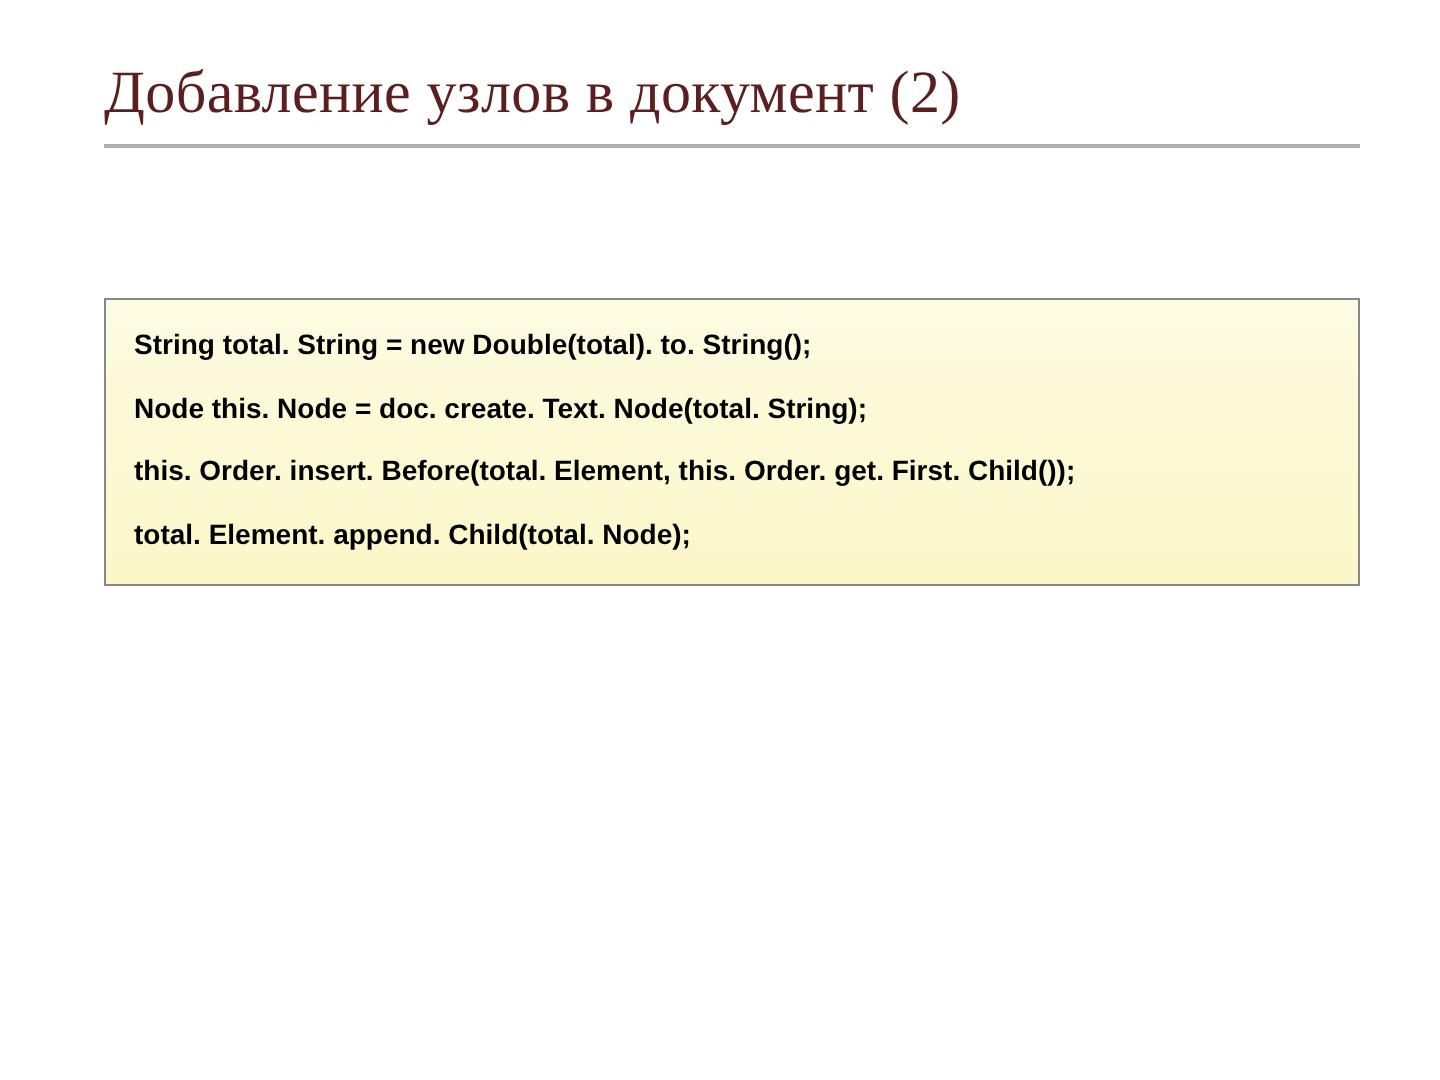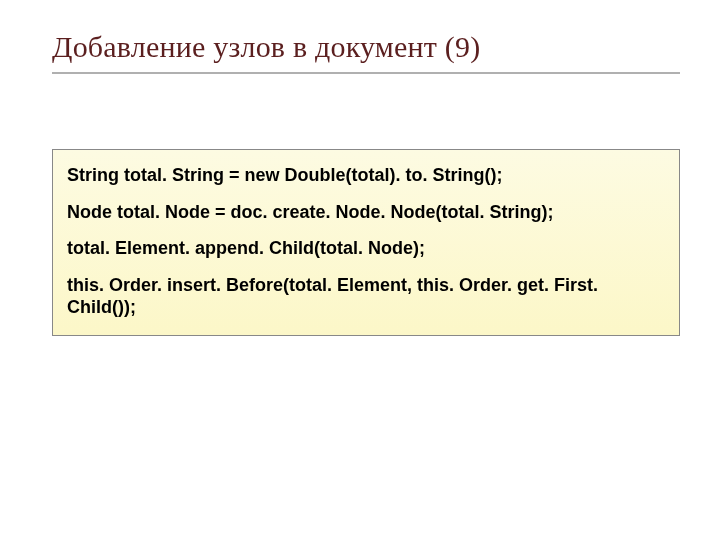--- a/index.html
+++ b/index.html
@@ -36,40 +36,40 @@
     bottom: 0;
     height: 2px;
     background: #b0b0b0;
   }
   .code-box {
     margin-top: 75px;
     border: 1px solid #888888;
     background: linear-gradient(#fdfbe2, #fcf7c8);
     padding: 14px 14px 14px 14px;
     font-family: Arial, Helvetica, sans-serif;
-    font-size: 18px;
+    font-size: 14px;
     color: #000;
   }
   .code-line {
     font-weight: 700;
     line-height: 1.25;
     margin-bottom: 14px;
   }
   .code-line:last-child {
     margin-bottom: 2px;
   }
 </style>
 </head>
 <body>
 
 <div class="slide">
   <div class="title-wrap">
-    <div class="title">Добавление узлов в документ (9)</div>
+    <div class="title">Добавление узлов в документ (2)</div>
     <div class="underline"></div>
   </div>
 
   <div class="code-box">
     <div class="code-line">String total. String = new Double(total). to. String();</div>
-    <div class="code-line">Node total. Node = doc. create. Node. Node(total. String);</div>
+    <div class="code-line">Node this. Node = doc. create. Text. Node(total. String);</div>
+    <div class="code-line">this. Order. insert. Before(total. Element, this. Order. get. First. Child());</div>
     <div class="code-line">total. Element. append. Child(total. Node);</div>
-    <div class="code-line">this. Order. insert. Before(total. Element, this. Order. get. First. Child());</div>
   </div>
 </div>
 
 </body></html>

